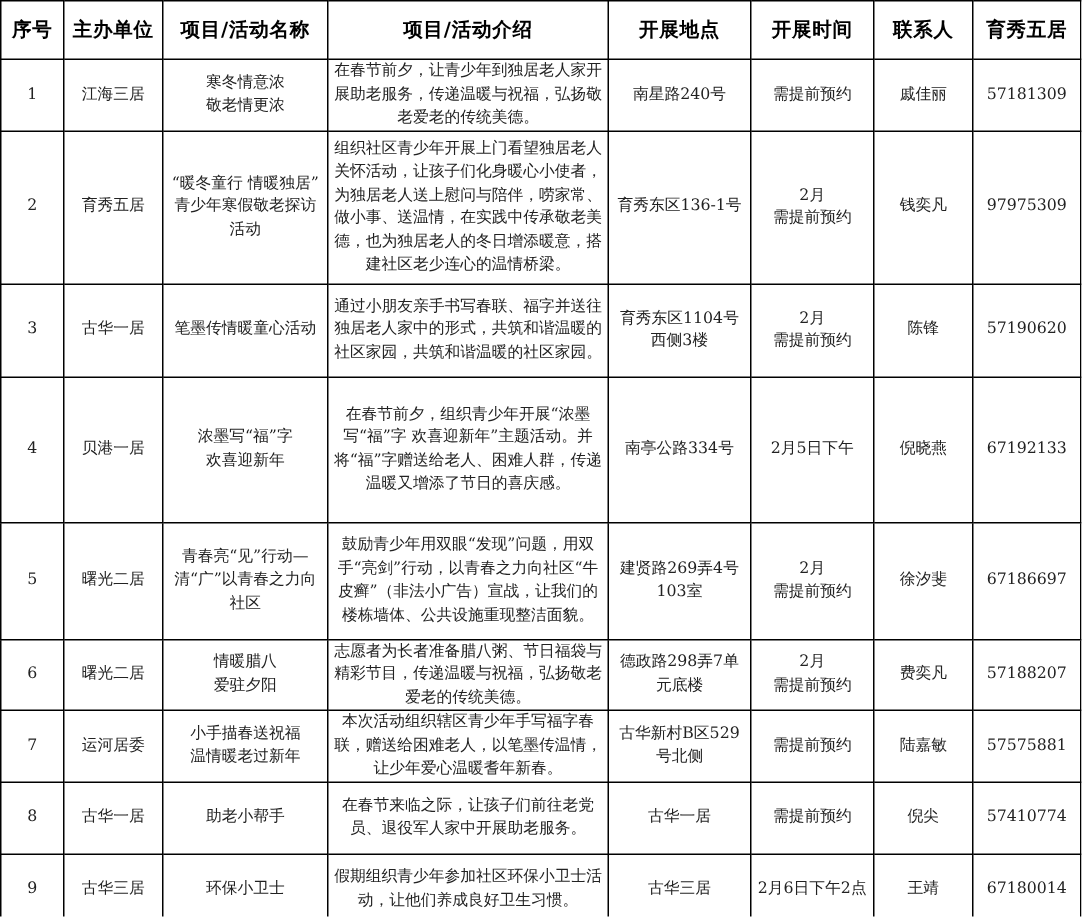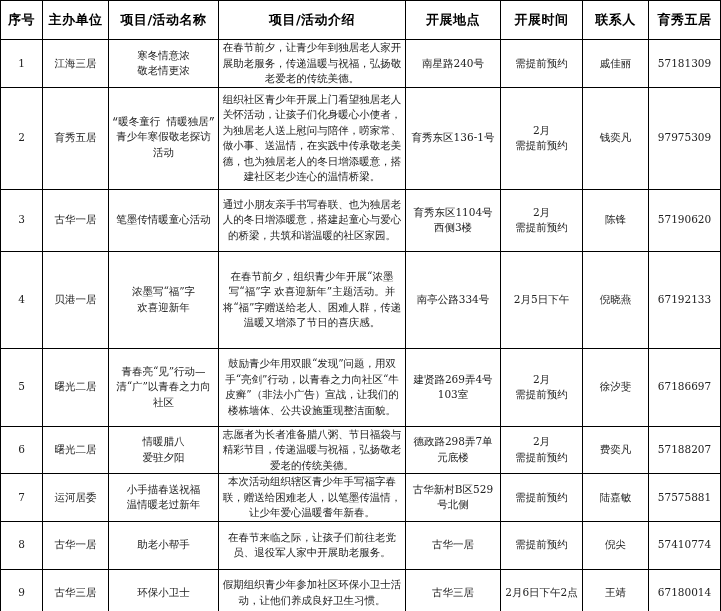--- a/index.html
+++ b/index.html
@@ -42,21 +42,20 @@
       color: #222;
     }
     td.intro {
       text-align: center;
       font-size: 10.5px;
       line-height: 15.5px;
       padding: 1px 3px;
     }
     td.name-left {
       text-align: left;
-      font-family: Liberation Mono, monospace;
     }
     .line { display: block; }
     col.c-no { width: 42px; }
     col.c-unit { width: 66px; }
     col.c-name { width: 110px; }
     col.c-intro { width: 187px; }
     col.c-place { width: 95px; }
     col.c-time { width: 82px; }
     col.c-contact { width: 66px; }
     col.c-phone { width: 72px; }
@@ -124,21 +123,21 @@
       <td>钱奕凡</td>
       <td>97975309</td>
     </tr>
 
     <tr style="height:62px">
       <td>3</td>
       <td>古华一居</td>
       <td>
         <span class="line">笔墨传情暖童心活动</span>
       </td>
-      <td class="intro">通过小朋友亲手书写春联、也为独居老人的冬日增添暖意，搭建起童心与爱心的桥梁，共筑和谐温暖的社区家园。</td>
+      <td class="intro">通过小朋友亲手书写春联、福字并送往独居老人家中的形式，共筑和谐温暖的社区家园，共筑和谐温暖的社区家园。</td>
       <td>
         <span class="line">育秀东区1104号</span>
         <span class="line">西侧3楼</span>
       </td>
       <td>
         <span class="line">2月</span>
         <span class="line">需提前预约</span>
       </td>
       <td>陈锋</td>
       <td>57190620</td>

